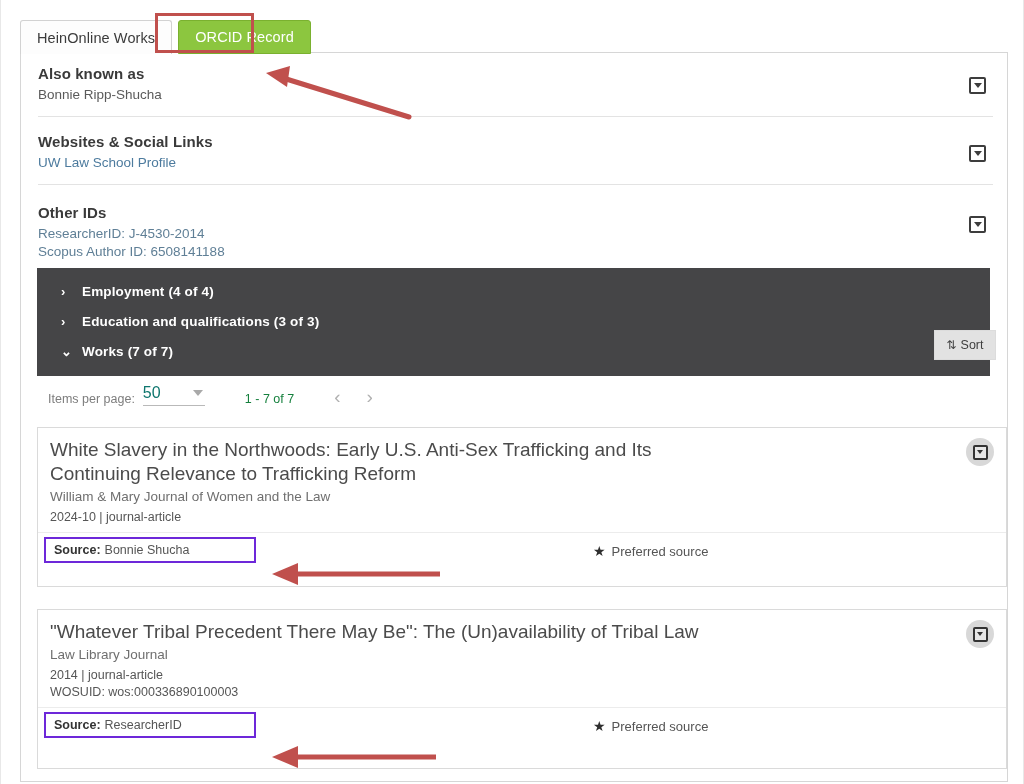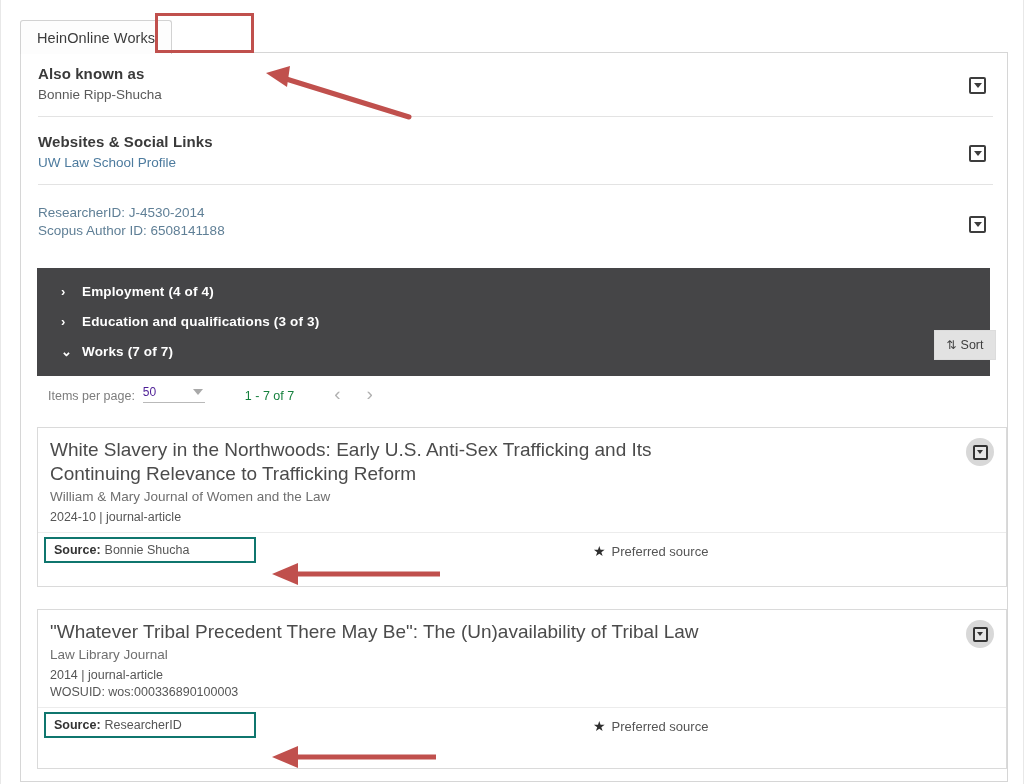--- a/index.html
+++ b/index.html
@@ -211,22 +211,22 @@
   .pg-label { margin-right: 8px; }
   .pg-select {
     position: relative;
     display: flex;
     align-items: center;
     width: 62px;
     border-bottom: 1px solid #b9b9b9;
     padding-bottom: 3px;
   }
   .pg-select .val {
-    font-size: 12px;
-    color: #4c1d95;
+    font-size: 16px;
+    color: #0f766e;
   }
   .pg-select .dd {
     position: absolute;
     right: 2px;
     width: 0; height: 0;
     border-left: 5px solid transparent;
     border-right: 5px solid transparent;
     border-top: 6px solid #a9a9a9;
   }
   .pg-range {
@@ -278,21 +278,21 @@
     position: relative;
     height: 38px;
     border-top: 1px solid #ececec;
   }
   .source-box {
     position: absolute;
     left: 6px;
     top: 4px;
     width: 212px;
     height: 26px;
-    border: 2px solid #0f766e;
+    border: 2px solid #6d28d9;
     box-sizing: border-box;
     display: flex;
     align-items: center;
     padding-left: 8px;
     font-size: 12.5px;
     color: #555555;
     background: #ffffff;
   }
   .source-box b { color: #333333; margin-right: 4px; }
   .preferred {
@@ -347,20 +347,23 @@
 <body>
 
 <div id="root">
 
   <div class="panel-outer-edge"></div>
 
   <div class="tabstrip">
     <div class="tab inactive">
       <span>HeinOnline Works</span>
     </div>
+    <div class="tab orcid">
+      <span>ORCID Record</span>
+    </div>
   </div>
   <div class="tab-annot"></div>
 
   <div class="panel">
 
     <div class="info-block" style="top:12px;">
       <div class="info-title">Also known as</div>
       <div class="info-line">Bonnie Ripp-Shucha</div>
     </div>
     <div class="sq-toggle" style="left:948px; top:24px;">
@@ -371,20 +374,21 @@
     <div class="info-block" style="top:80px;">
       <div class="info-title">Websites &amp; Social Links</div>
       <div class="info-line link">UW Law School Profile</div>
     </div>
     <div class="sq-toggle" style="left:948px; top:92px;">
       <span class="caret"></span>
     </div>
     <div class="hr" style="top:131px;"></div>
 
     <div class="info-block" style="top:151px;">
+      <div class="info-title">Other IDs</div>
       <div class="info-line linkish">ResearcherID: J-4530-2014</div>
       <div class="info-line linkish">Scopus Author ID: 6508141188</div>
     </div>
     <div class="sq-toggle" style="left:948px; top:163px;">
       <span class="caret"></span>
     </div>
 
   </div>
 
   <div class="accordion">

